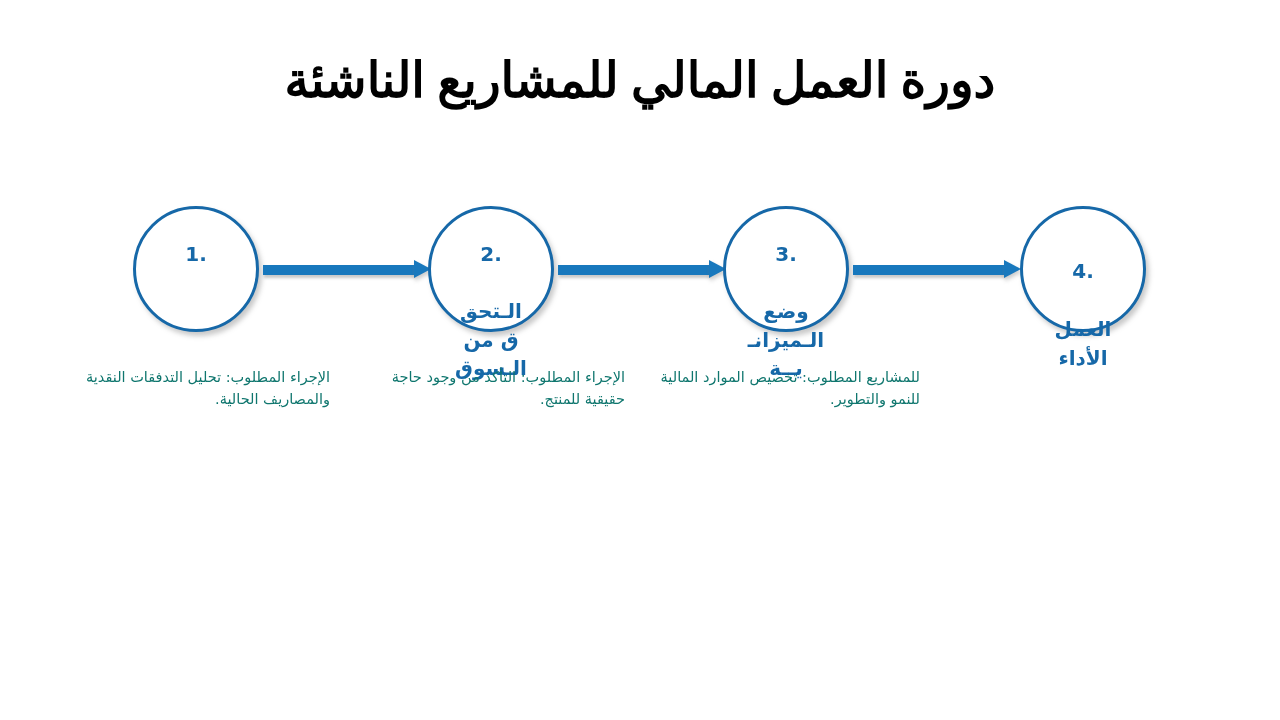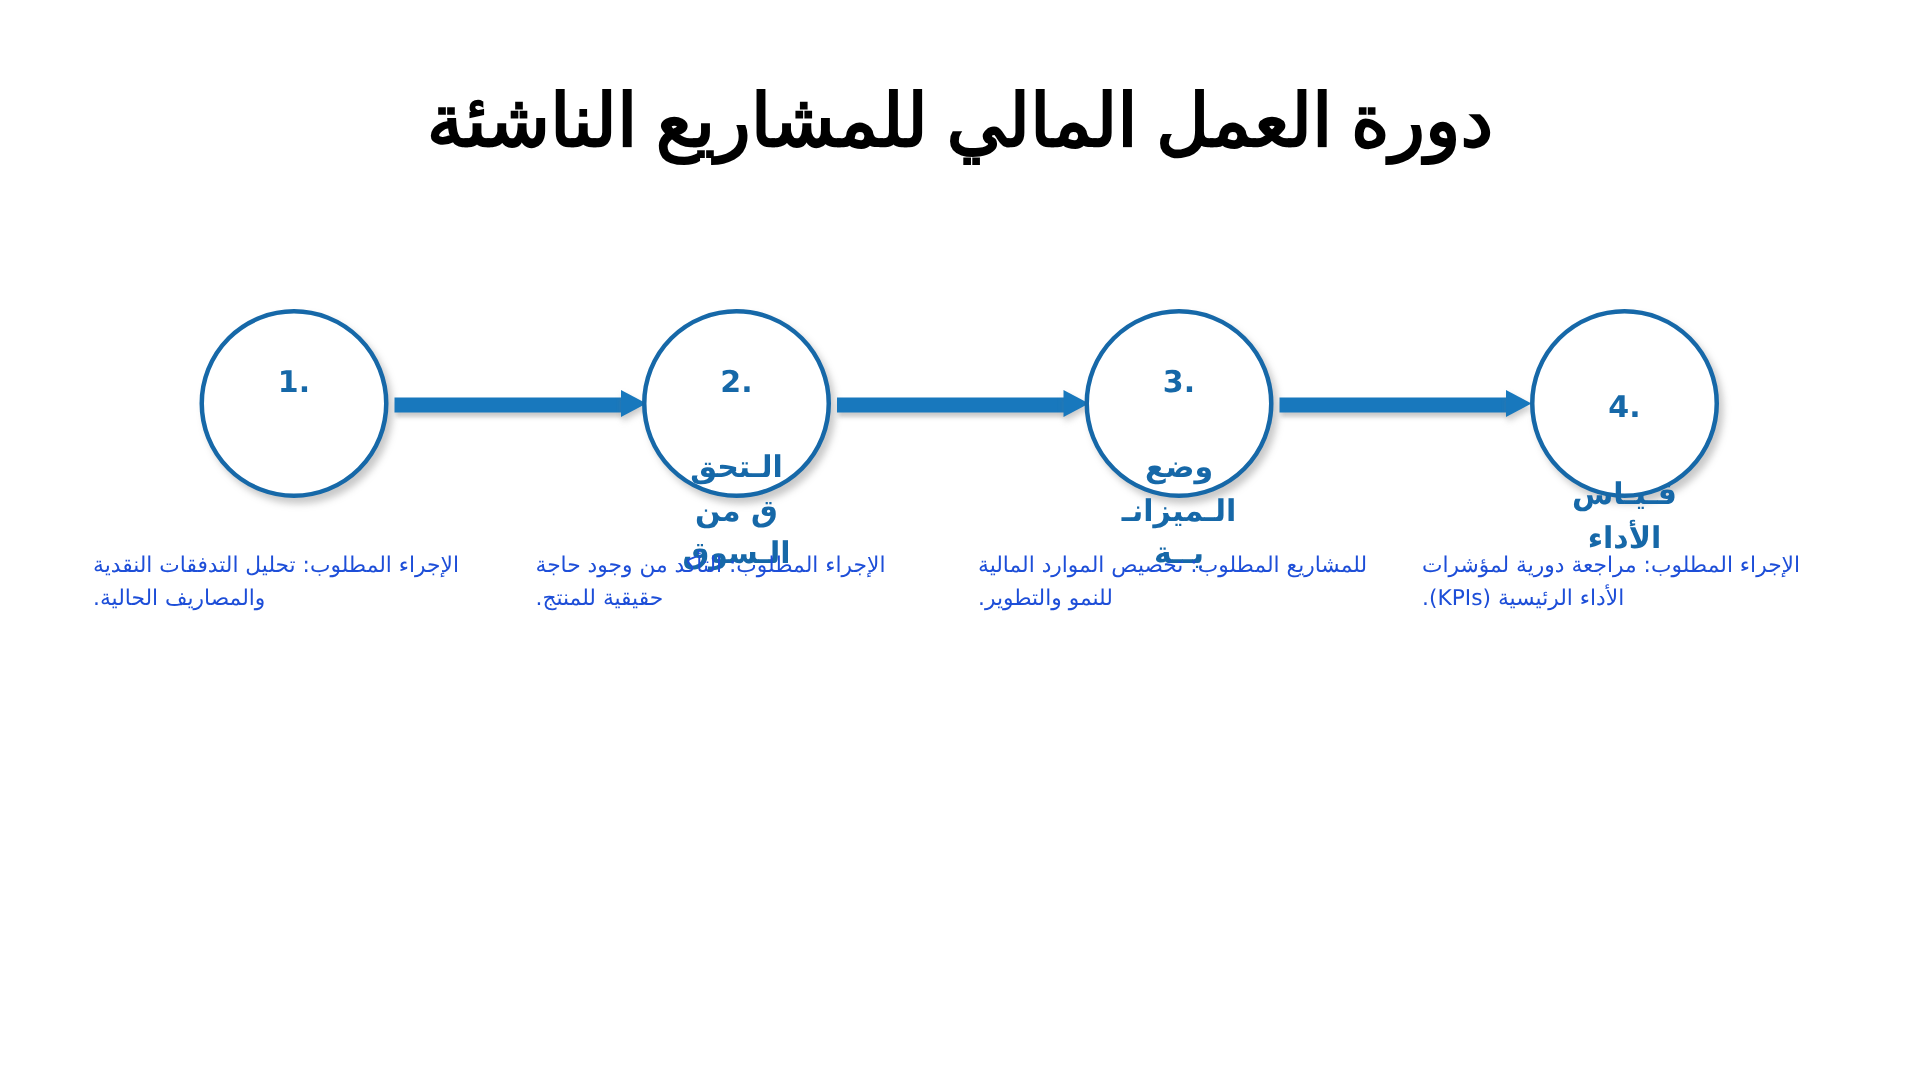--- a/index.html
+++ b/index.html
@@ -140,26 +140,26 @@
     top: 366px;
     left: 0;
     width: 1280px;
     height: 60px;
   }
 
   .caption {
     position: absolute;
     top: 0;
     width: 268px;
-    text-align: left;
+    text-align: right;
     direction: rtl;
     font-family: "DejaVu Sans", "Liberation Sans", sans-serif;
     font-size: 14.5px;
     font-weight: normal;
-    color: #1d4ed8;
+    color: #0f766e;
     line-height: 1.55;
   }
 
   .caption-1 { left: 62px; }
   .caption-2 { left: 357px; }
   .caption-3 { left: 652px; }
   .caption-4 { left: 948px; }
 </style>
 </head>
 <body>
@@ -209,27 +209,26 @@
 
     <div class="arrow arrow-3">
       <div class="arrow-shaft"></div>
       <div class="arrow-head"></div>
     </div>
 
     <div class="node node-4">
       <div class="node-circle"></div>
       <div class="node-label fit">
         <span class="node-num">4.</span>
-        <span>قـيـاس
+        <span>العمل
 الأداء</span>
       </div>
     </div>
 
   </div>
 
   <div class="captions">
     <div class="caption caption-1">الإجراء المطلوب: تحليل التدفقات النقدية والمصاريف الحالية.</div>
     <div class="caption caption-2">الإجراء المطلوب: التأكد من وجود حاجة حقيقية للمنتج.</div>
     <div class="caption caption-3">للمشاريع المطلوب: تخصيص الموارد المالية للنمو والتطوير.</div>
-    <div class="caption caption-4">الإجراء المطلوب: مراجعة دورية لمؤشرات الأداء الرئيسية (KPIs).</div>
   </div>
 
 </div>
 
 </body></html>

